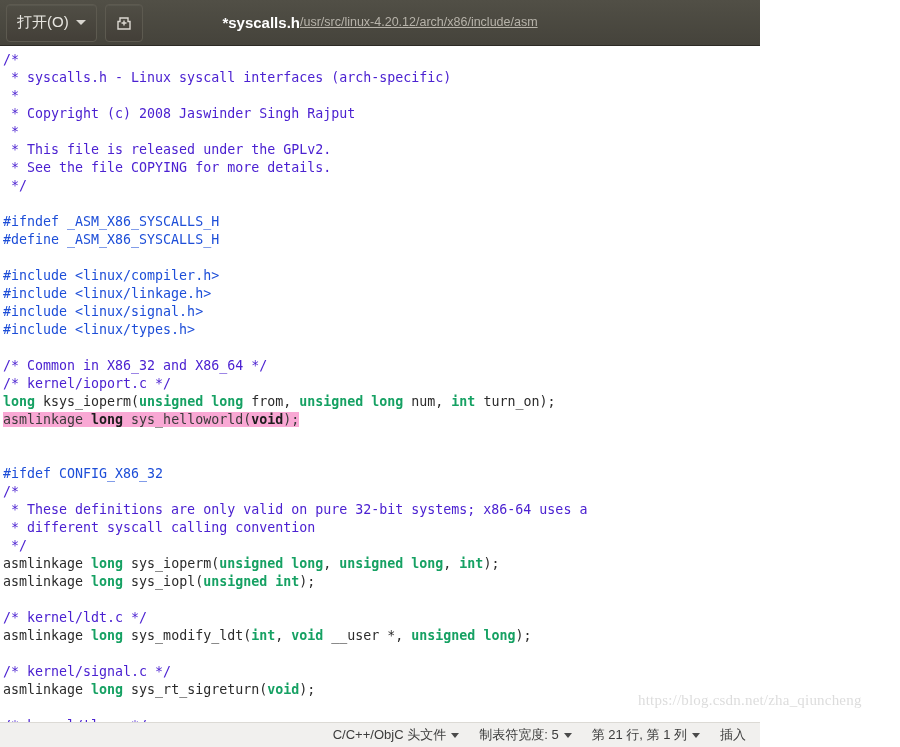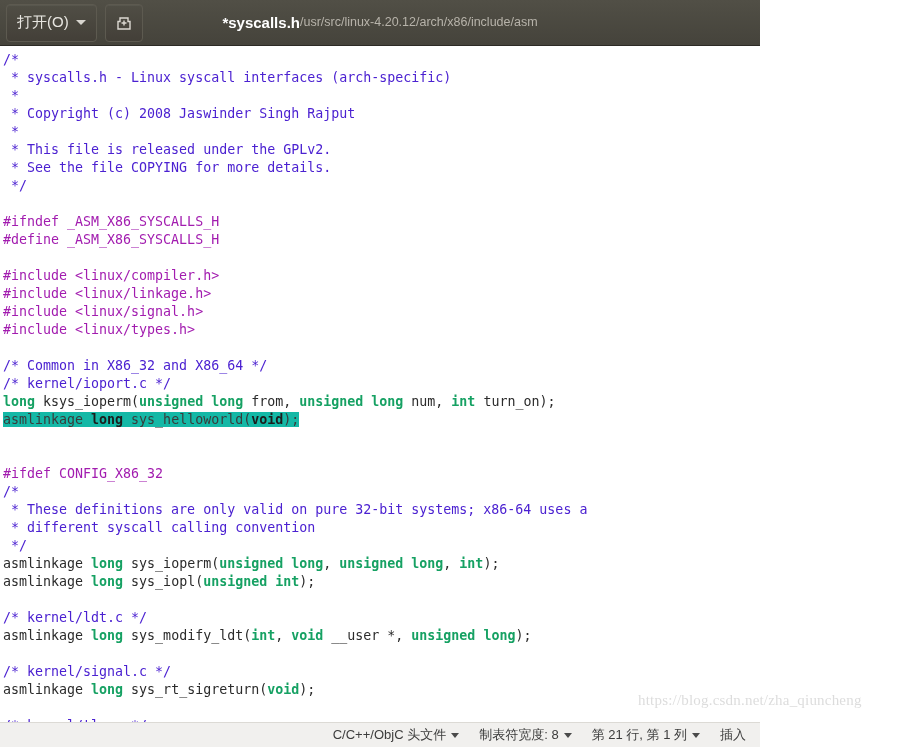--- a/index.html
+++ b/index.html
@@ -36,21 +36,21 @@
   .caret {
     width:0;height:0;border-left:5px solid transparent;border-right:5px solid transparent;
     border-top:5px solid #d8d5cf; display:inline-block;
   }
   .title-block {
     position:absolute; left:0; right:0; top:0; bottom:0;
     display:flex; flex-direction:row; align-items:center; justify-content:center;
     pointer-events:none;
   }
   .title-main { color:#ffffff; font-size:15px; font-weight:bold; line-height:17px; }
-  .title-sub  { color:#b7b3aa; font-size:12.5px; line-height:15px; }
+  .title-sub  { color:#b7b3aa; font-size:12.5px; line-height:15px;text-decoration:underline; }
   .tb-right { margin-left:auto; display:flex; align-items:center; gap:8px; z-index:2; }
   #save-btn { padding:0 12px; }
   #menu-btn { width:34px; padding:0; font-size:17px; }
   .wctrl { display:flex; align-items:center; gap:4px; margin-left:6px; padding-left:10px;
            border-left:1px solid #5d5a50; height:30px; }
   .wbtn { width:19px;height:19px;border-radius:50%;display:flex;align-items:center;justify-content:center;
           cursor:pointer; }
   .wmin, .wmax { background:#5e5b53; }
   .wclose { background:#e8522a; }
   .wbar { width:8px;height:2px;background:#3a3832;border-radius:1px; }
@@ -65,23 +65,23 @@
   .code {
     font-family:"DejaVu Sans Mono", monospace;
     font-size:13.3px;
     line-height:18px;
     white-space:pre;
     color:#2b2b2b;
     padding-left:3px;
   }
   .code .ln { height:18px; }
   .cmt  { color:#4b21d1; }
-  .pp   { color:#a21caf; }
+  .pp   { color:#1d4ed8; }
   .kw   { color:#16a163; font-weight:bold; }
-  .sel  { background:#14b8a6; }
+  .sel  { background:#f9a8d4; }
   .sel .kw { color:#1c1c1c; }
   .sel .pl { color:#3a3a3a; }
 
   
   .statusbar {
     flex:0 0 25px; height:25px;
     background:#f1f0ee;
     border-top:1px solid #dcdad5;
     display:flex; align-items:center; justify-content:flex-end;
     gap:20px; padding:0 14px;
@@ -137,21 +137,21 @@
   <div class="editor">
     <div class="code" id="code-body"><div class="ln"><span class="cmt">/*</span></div><div class="ln"><span class="cmt"> * syscalls.h - Linux syscall interfaces (arch-specific)</span></div><div class="ln"><span class="cmt"> *</span></div><div class="ln"><span class="cmt"> * Copyright (c) 2008 Jaswinder Singh Rajput</span></div><div class="ln"><span class="cmt"> *</span></div><div class="ln"><span class="cmt"> * This file is released under the GPLv2.</span></div><div class="ln"><span class="cmt"> * See the file COPYING for more details.</span></div><div class="ln"><span class="cmt"> */</span></div><div class="ln">​</div><div class="ln"><span class="pp">#ifndef _ASM_X86_SYSCALLS_H</span></div><div class="ln"><span class="pp">#define _ASM_X86_SYSCALLS_H</span></div><div class="ln">​</div><div class="ln"><span class="pp">#include &lt;linux/compiler.h&gt;</span></div><div class="ln"><span class="pp">#include &lt;linux/linkage.h&gt;</span></div><div class="ln"><span class="pp">#include &lt;linux/signal.h&gt;</span></div><div class="ln"><span class="pp">#include &lt;linux/types.h&gt;</span></div><div class="ln">​</div><div class="ln"><span class="cmt">/* Common in X86_32 and X86_64 */</span></div><div class="ln"><span class="cmt">/* kernel/ioport.c */</span></div><div class="ln"><span class="kw">long</span><span class="pl"> ksys_ioperm(</span><span class="kw">unsigned long</span><span class="pl"> from, </span><span class="kw">unsigned long</span><span class="pl"> num, </span><span class="kw">int</span><span class="pl"> turn_on);</span></div><div class="ln"><span class="sel"><span class="pl">asmlinkage </span><span class="kw">long</span><span class="pl"> sys_helloworld(</span><span class="kw">void</span><span class="pl">);</span></span></div><div class="ln">​</div><div class="ln">​</div><div class="ln"><span class="pp">#ifdef CONFIG_X86_32</span></div><div class="ln"><span class="cmt">/*</span></div><div class="ln"><span class="cmt"> * These definitions are only valid on pure 32-bit systems; x86-64 uses a</span></div><div class="ln"><span class="cmt"> * different syscall calling convention</span></div><div class="ln"><span class="cmt"> */</span></div><div class="ln"><span class="pl">asmlinkage </span><span class="kw">long</span><span class="pl"> sys_ioperm(</span><span class="kw">unsigned long</span><span class="pl">, </span><span class="kw">unsigned long</span><span class="pl">, </span><span class="kw">int</span><span class="pl">);</span></div><div class="ln"><span class="pl">asmlinkage </span><span class="kw">long</span><span class="pl"> sys_iopl(</span><span class="kw">unsigned int</span><span class="pl">);</span></div><div class="ln">​</div><div class="ln"><span class="cmt">/* kernel/ldt.c */</span></div><div class="ln"><span class="pl">asmlinkage </span><span class="kw">long</span><span class="pl"> sys_modify_ldt(</span><span class="kw">int</span><span class="pl">, </span><span class="kw">void</span><span class="pl"> __user *, </span><span class="kw">unsigned long</span><span class="pl">);</span></div><div class="ln">​</div><div class="ln"><span class="cmt">/* kernel/signal.c */</span></div><div class="ln"><span class="pl">asmlinkage </span><span class="kw">long</span><span class="pl"> sys_rt_sigreturn(</span><span class="kw">void</span><span class="pl">);</span></div><div class="ln">​</div><div class="ln"><span class="cmt">/* kernel/tls.c */</span></div></div>
   </div>
 
   <div class="statusbar">
     <div class="sb-item">
       <span>C/C++/ObjC 头文件</span>
       <span class="sb-caret"></span>
     </div>
     <div class="sb-item">
-      <span>制表符宽度: 8</span>
+      <span>制表符宽度: 5</span>
       <span class="sb-caret"></span>
     </div>
     <div class="sb-item">
       <span>第 21 行, 第 1 列</span>
       <span class="sb-caret"></span>
     </div>
     <div class="sb-item sb-static">插入</div>
   </div>
 
   <div class="watermark">https://blog.csdn.net/zha_qiuncheng</div>

